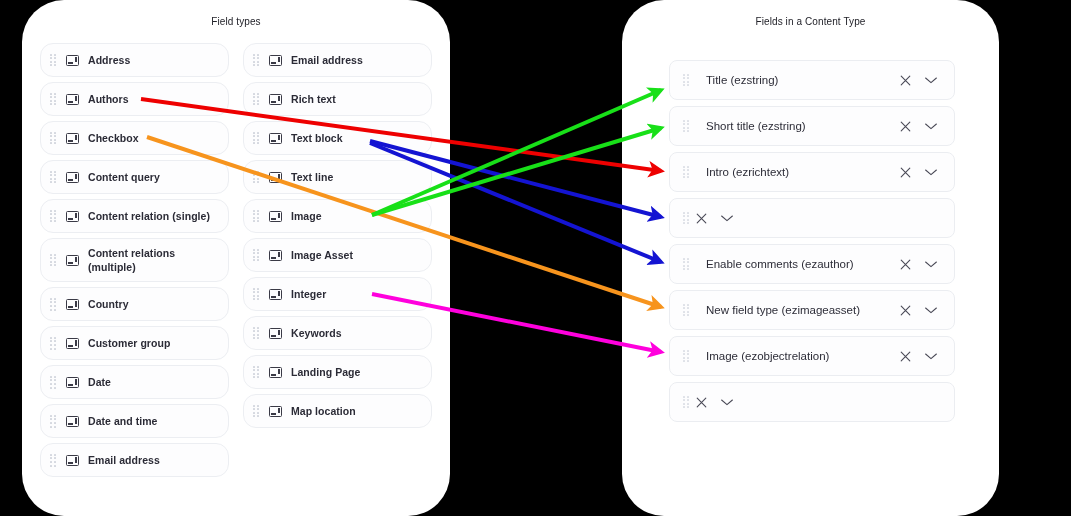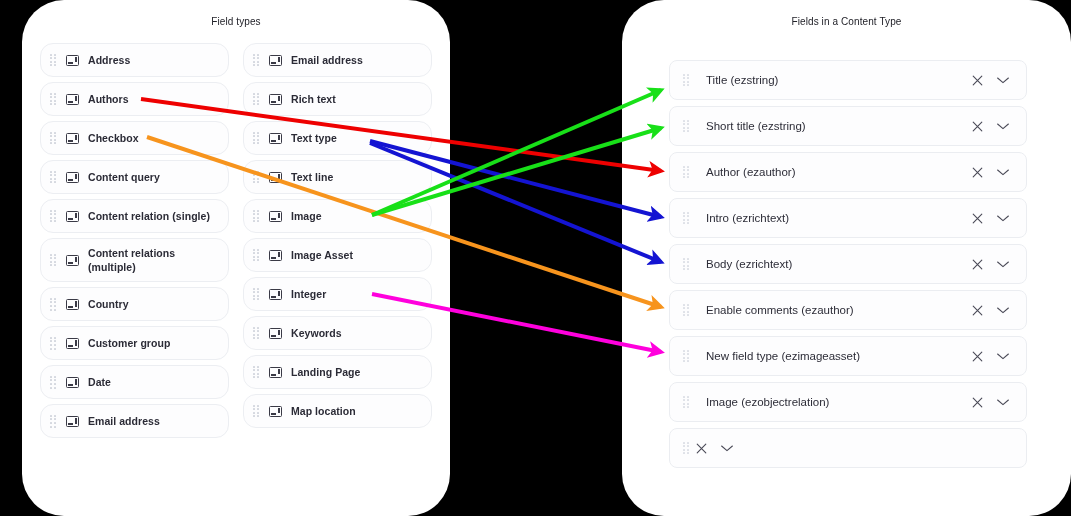--- a/index.html
+++ b/index.html
@@ -18,21 +18,21 @@
   }
 
   
   .panel {
     position: absolute;
     background: #ffffff;
     border-radius: 42px;
     overflow: hidden;
   }
   #left-panel  { left: 22px;  top: 0px; width: 428px; height: 516px; }
-  #right-panel { left: 622px; top: 0px; width: 449px; height: 516px; }
+  #right-panel { left: 622px; top: 0px; width: 377px; height: 516px; }
 
   .panel-title {
     position: absolute;
     top: 16px;
     left: 0;
     right: 0;
     text-align: center;
     font-size: 10px;
     color: #222229;
     font-family: "Liberation Sans", sans-serif;
@@ -310,20 +310,34 @@
             <i></i>
             <i></i>
             <i></i>
             <i></i>
             <i></i>
             <i></i>
             <i></i>
             <i></i>
           </span>
           <span class="ft-icon"></span>
+          <span class="ft-label">Date and time</span>
+        </div>
+        <div class="ft-item">
+          <span class="drag-handle">
+            <i></i>
+            <i></i>
+            <i></i>
+            <i></i>
+            <i></i>
+            <i></i>
+            <i></i>
+            <i></i>
+          </span>
+          <span class="ft-icon"></span>
           <span class="ft-label">Email address</span>
         </div>
       </div>
     <div class="ft-col" id="ft-col-2">
         <div class="ft-item">
           <span class="drag-handle">
             <i></i>
             <i></i>
             <i></i>
             <i></i>
@@ -354,21 +368,21 @@
             <i></i>
             <i></i>
             <i></i>
             <i></i>
             <i></i>
             <i></i>
             <i></i>
             <i></i>
           </span>
           <span class="ft-icon"></span>
-          <span class="ft-label">Text type</span>
+          <span class="ft-label">Text block</span>
         </div>
         <div class="ft-item">
           <span class="drag-handle">
             <i></i>
             <i></i>
             <i></i>
             <i></i>
             <i></i>
             <i></i>
             <i></i>
@@ -518,43 +532,20 @@
         <span class="drag-handle light">
           <i></i>
           <i></i>
           <i></i>
           <i></i>
           <i></i>
           <i></i>
           <i></i>
           <i></i>
         </span>
-        <span class="fr-label">Author (ezauthor)</span>
-        <span class="row-btn">
-          <svg width="13" height="13" viewBox="0 0 13 13">
-            <path d="M2.2 2.2 L10.8 10.8 M10.8 2.2 L2.2 10.8" stroke="#4a4a57" stroke-width="1.1" fill="none" stroke-linecap="round"></path>
-          </svg>
-        </span>
-        <span class="row-btn chevron">
-          <svg width="14" height="10" viewBox="0 0 14 10">
-            <path d="M1.6 3 L7 7.6 L12.4 3" stroke="#4a4a57" stroke-width="1.1" fill="none" stroke-linecap="round" stroke-linejoin="round"></path>
-          </svg>
-        </span>
-      </div>
-      <div class="field-row">
-        <span class="drag-handle light">
-          <i></i>
-          <i></i>
-          <i></i>
-          <i></i>
-          <i></i>
-          <i></i>
-          <i></i>
-          <i></i>
-        </span>
         <span class="fr-label">Intro (ezrichtext)</span>
         <span class="row-btn">
           <svg width="13" height="13" viewBox="0 0 13 13">
             <path d="M2.2 2.2 L10.8 10.8 M10.8 2.2 L2.2 10.8" stroke="#4a4a57" stroke-width="1.1" fill="none" stroke-linecap="round"></path>
           </svg>
         </span>
         <span class="row-btn chevron">
           <svg width="14" height="10" viewBox="0 0 14 10">
             <path d="M1.6 3 L7 7.6 L12.4 3" stroke="#4a4a57" stroke-width="1.1" fill="none" stroke-linecap="round" stroke-linejoin="round"></path>
           </svg>
@@ -564,21 +555,20 @@
         <span class="drag-handle light">
           <i></i>
           <i></i>
           <i></i>
           <i></i>
           <i></i>
           <i></i>
           <i></i>
           <i></i>
         </span>
-        <span class="fr-label">Body (ezrichtext)</span>
         <span class="row-btn">
           <svg width="13" height="13" viewBox="0 0 13 13">
             <path d="M2.2 2.2 L10.8 10.8 M10.8 2.2 L2.2 10.8" stroke="#4a4a57" stroke-width="1.1" fill="none" stroke-linecap="round"></path>
           </svg>
         </span>
         <span class="row-btn chevron">
           <svg width="14" height="10" viewBox="0 0 14 10">
             <path d="M1.6 3 L7 7.6 L12.4 3" stroke="#4a4a57" stroke-width="1.1" fill="none" stroke-linecap="round" stroke-linejoin="round"></path>
           </svg>
         </span>

